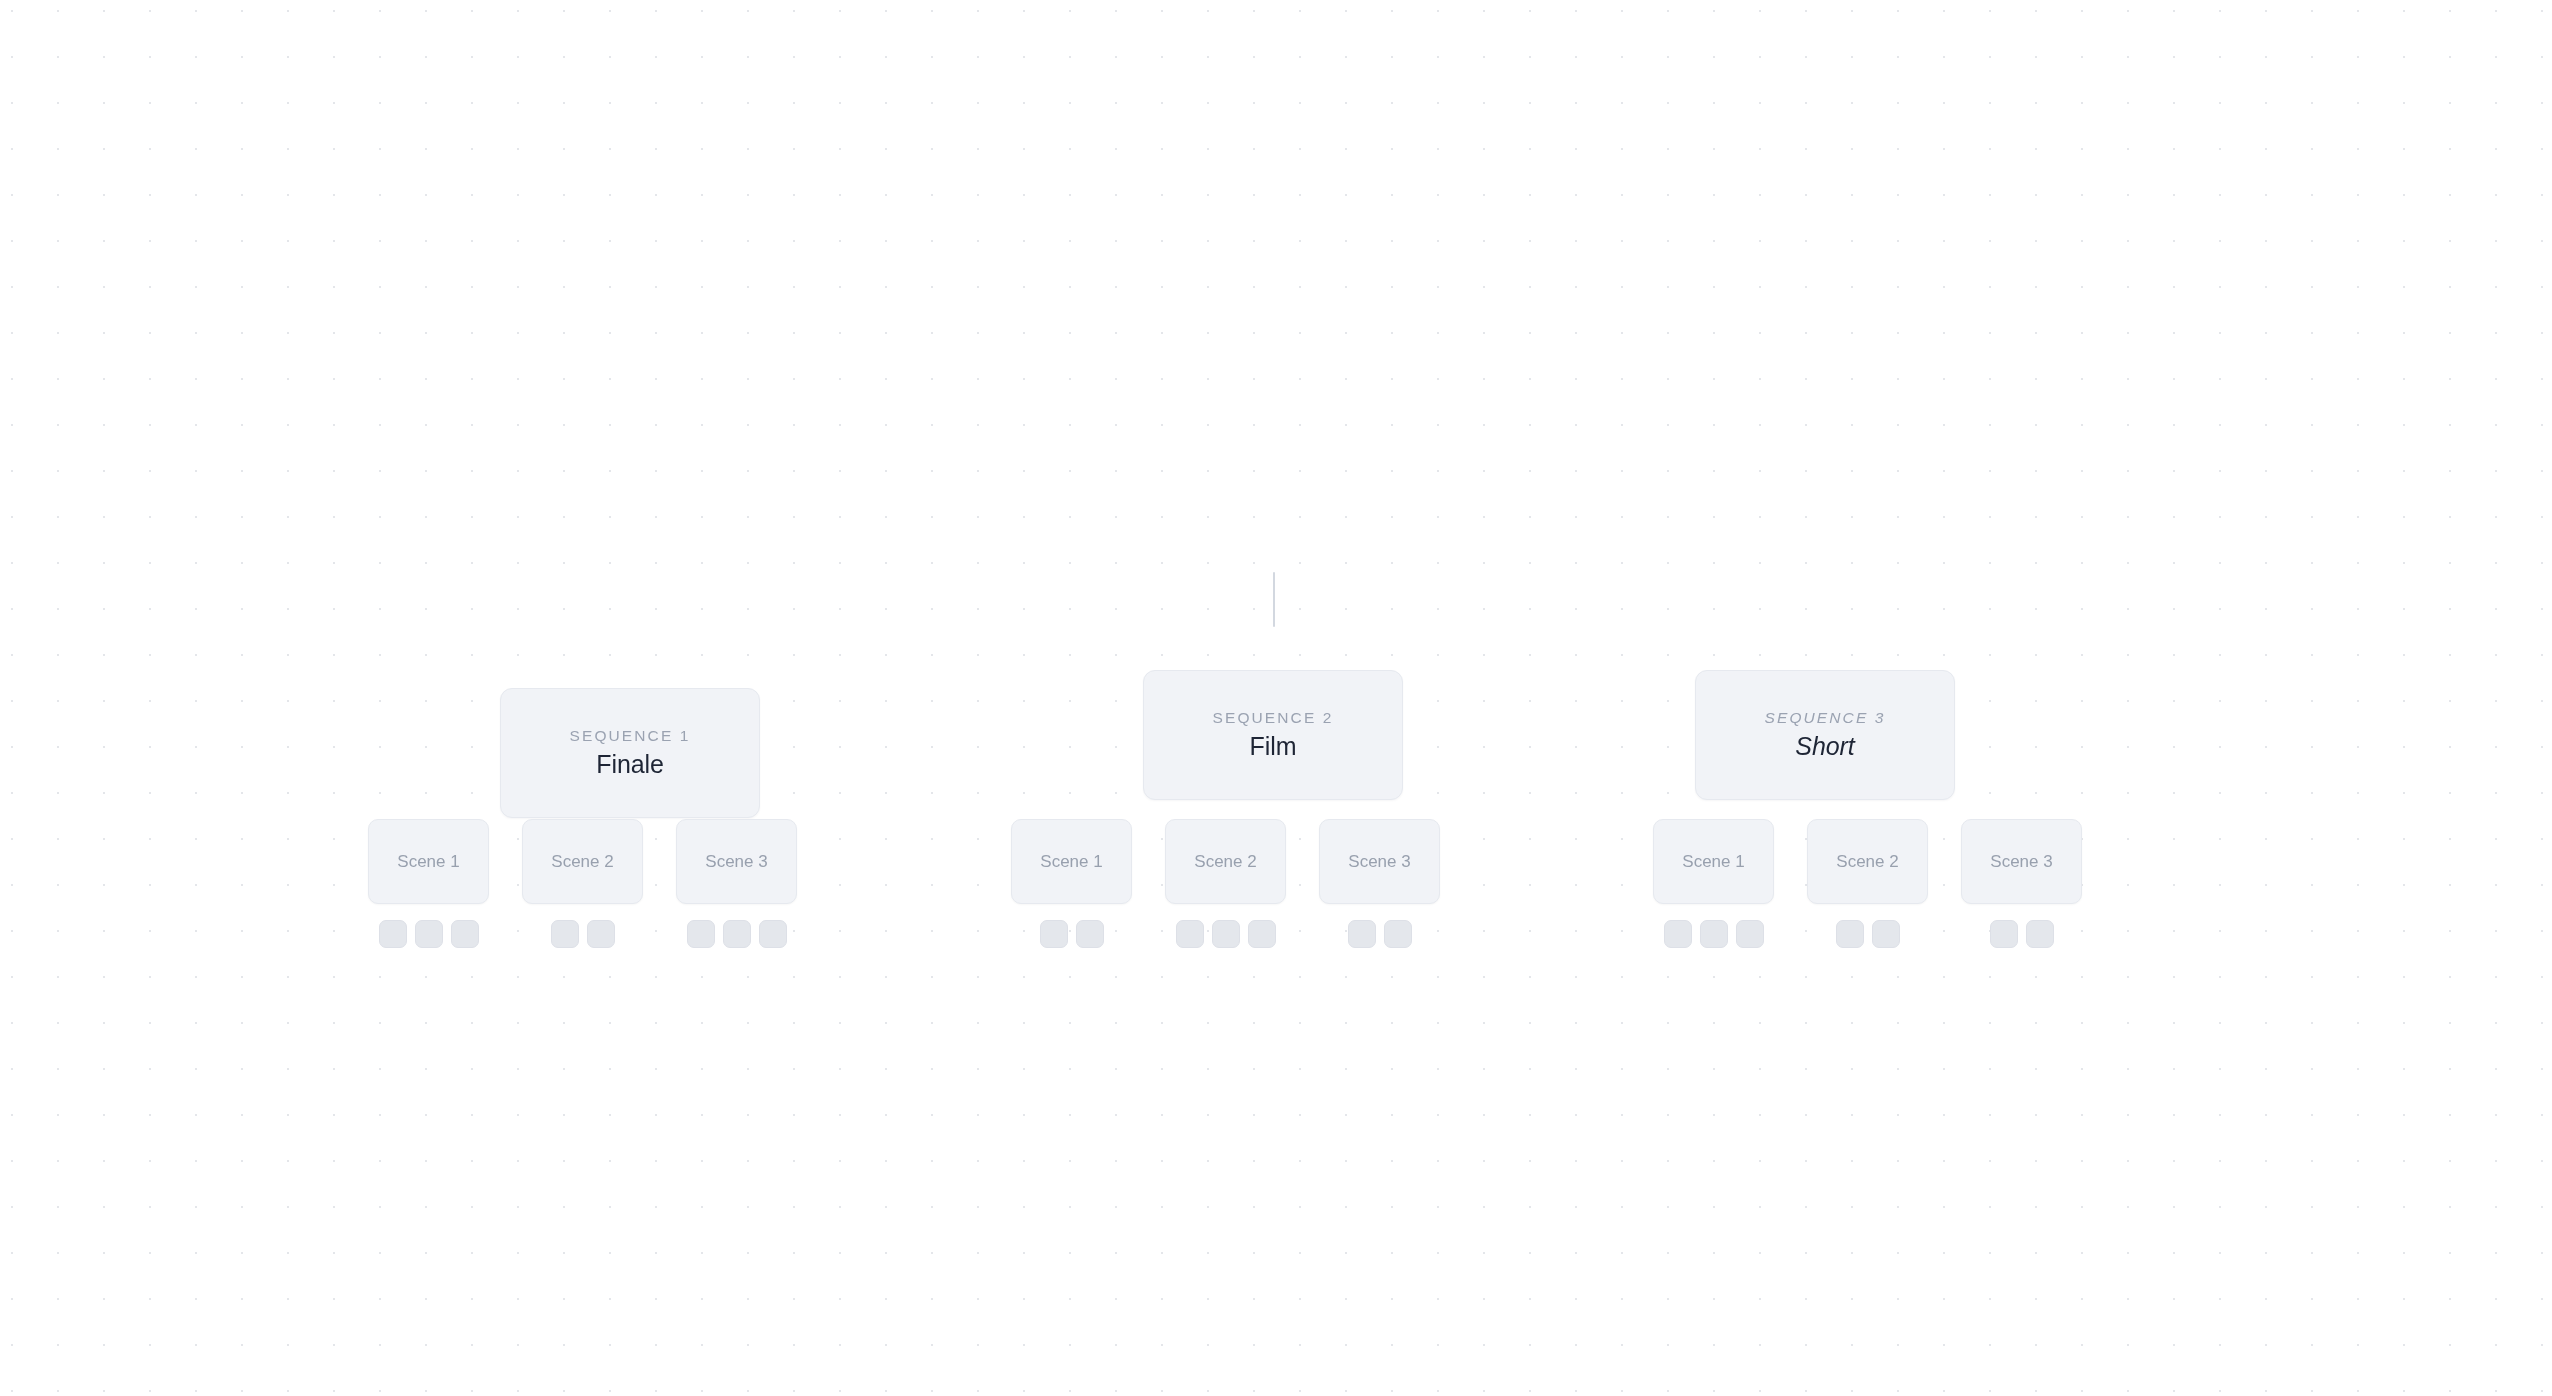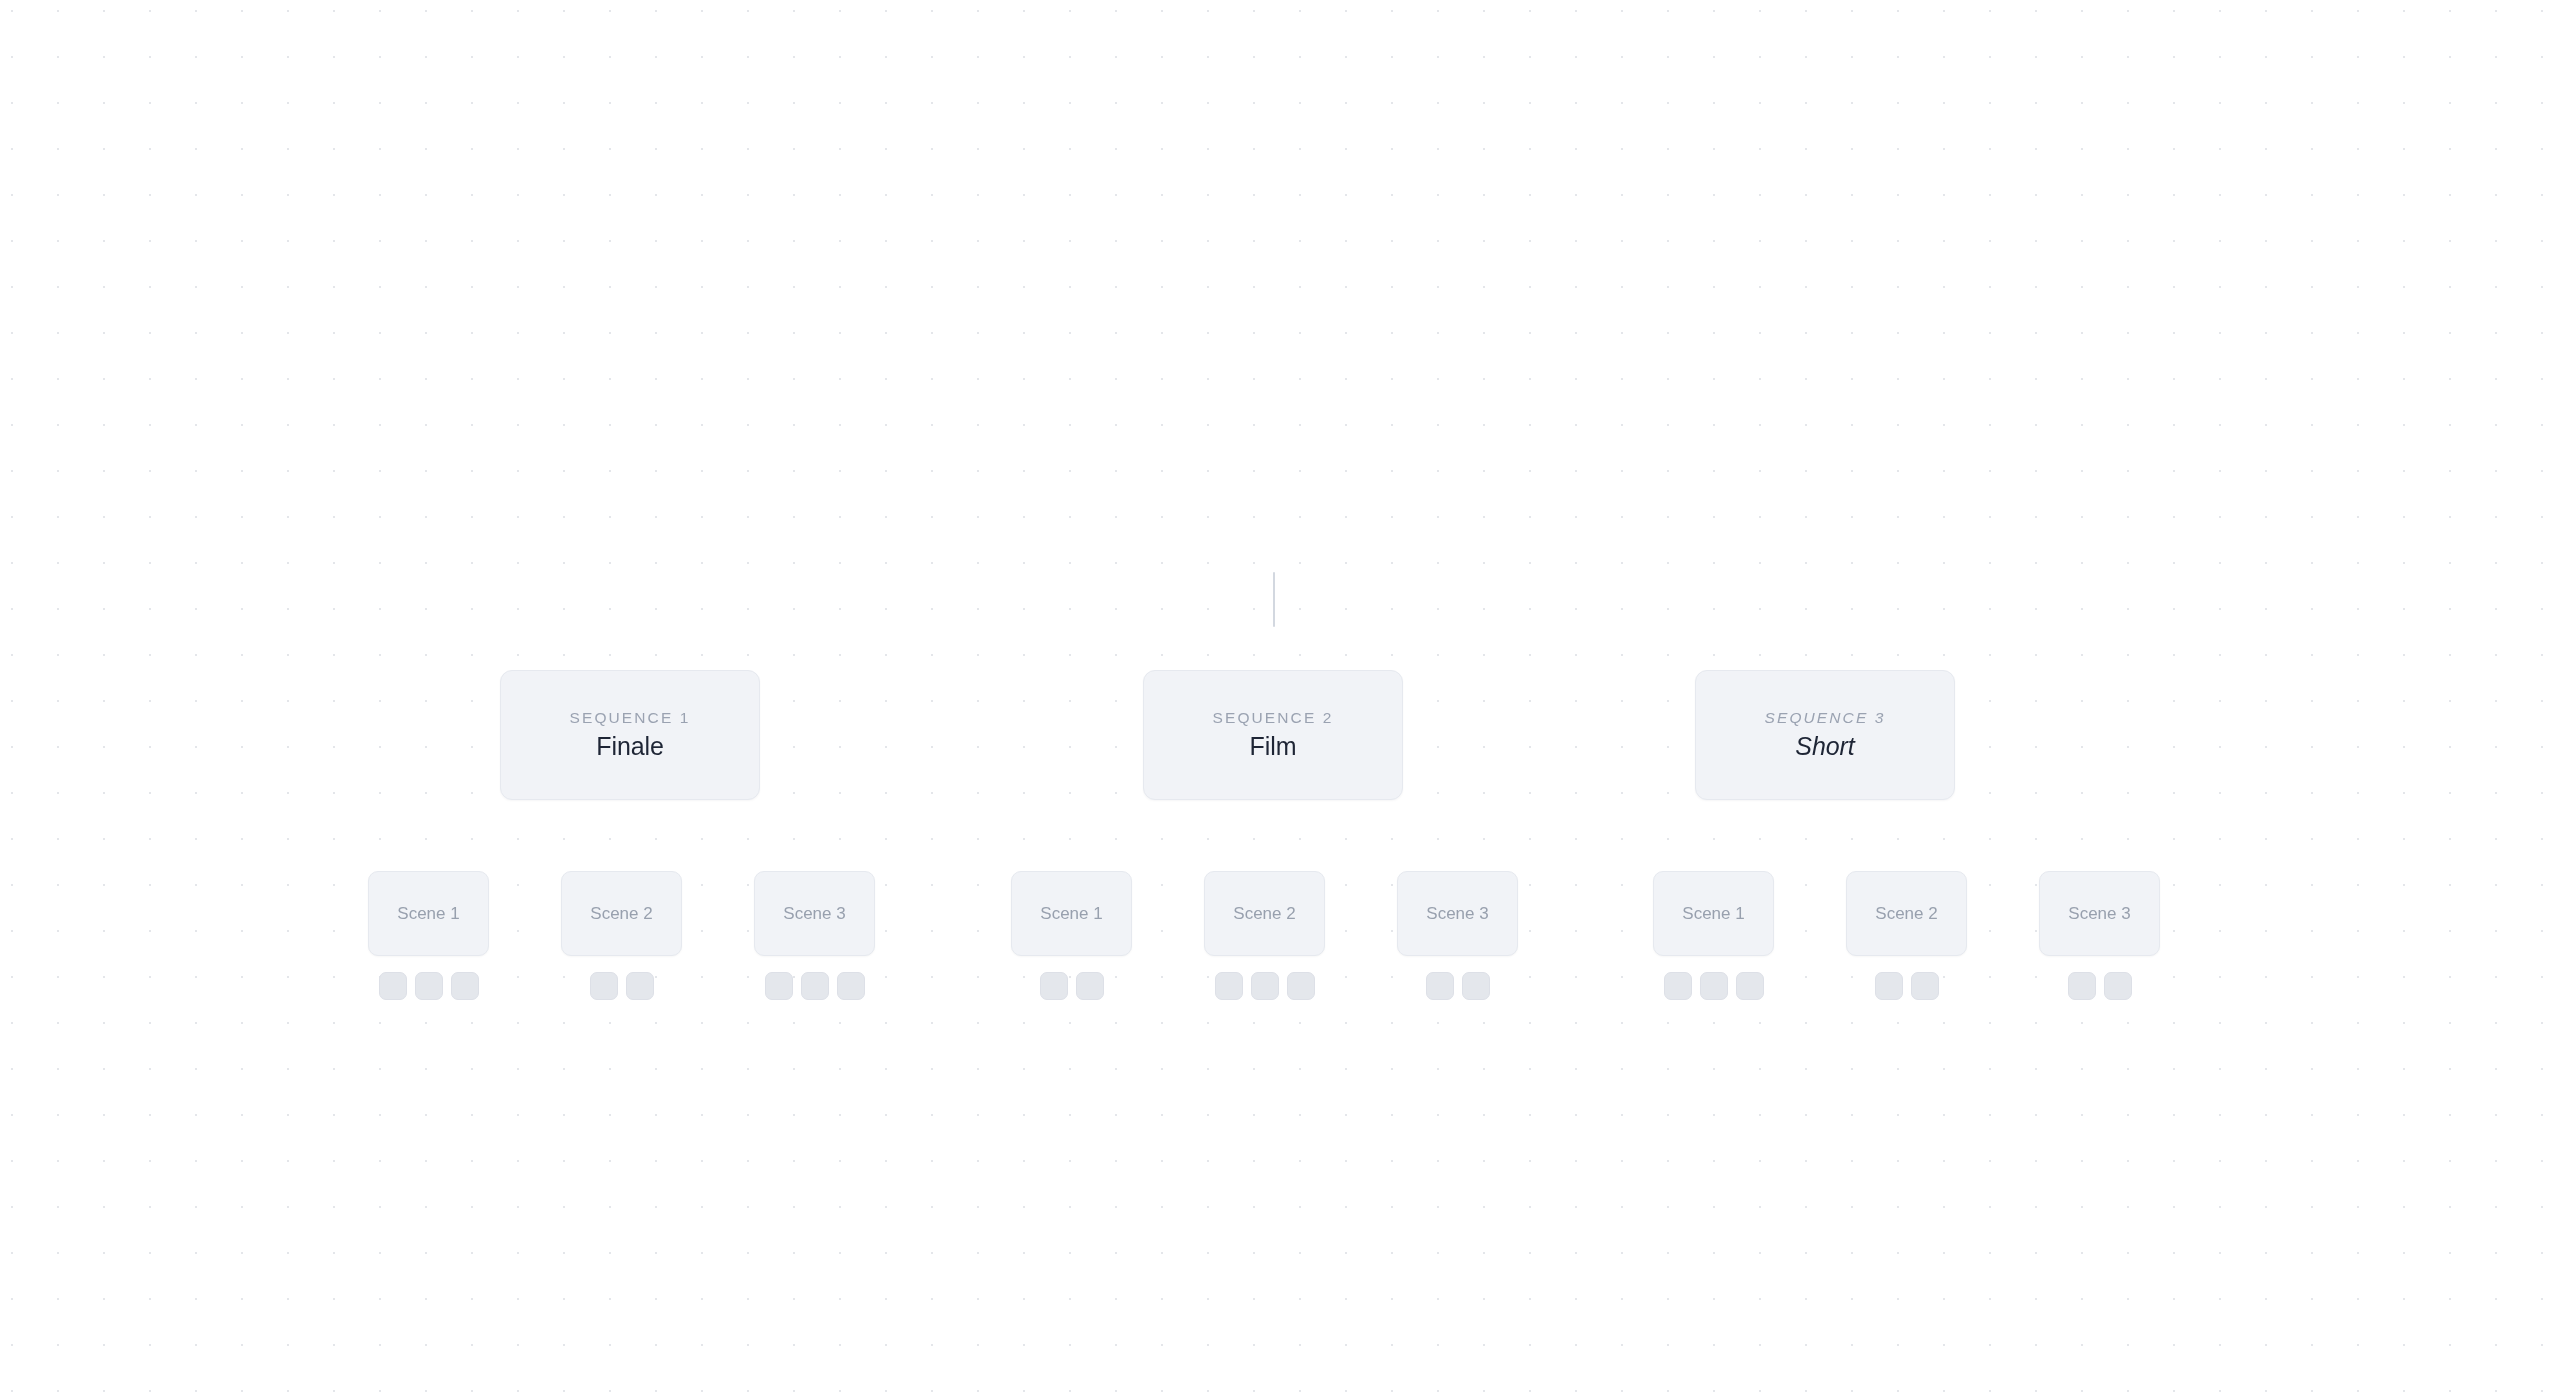--- a/index.html
+++ b/index.html
@@ -95,23 +95,23 @@
     font-size: 25px;
     font-weight: normal;
     color: #1e2535;
     line-height: 1.1;
     letter-spacing: -0.1px;
   }
 
   
   .scenes-row {
     position: absolute;
-    top: 871px;
-    display: flex;
-    gap: 72px;
+    top: 819px;
+    display: flex;
+    gap: 33px;
   }
   .scene-group {
     display: flex;
     flex-direction: column;
     align-items: center;
   }
   .scene-card {
     width: 121px;
     height: 85px;
     background: #f1f3f7;
@@ -146,21 +146,21 @@
 </style>
 </head>
 <body>
 
 <div id="canvas">
 
 
   <div id="root-connector"></div>
 
   <div id="sequences-layer">
-      <div class="sequence-col" style="left: 500px;">
+      <div class="sequence-col" style="left: 500px; margin-top: 18px;">
         <div class="sequence-card">
           <div class="sequence-kicker">SEQUENCE 1</div>
           <div class="sequence-title">Finale</div>
         </div>
       </div>
       <div class="scenes-row" style="left: 368px;">
         <div class="scene-group">
           <div class="scene-card">
             <span class="scene-label">Scene 1</span>
           </div>

